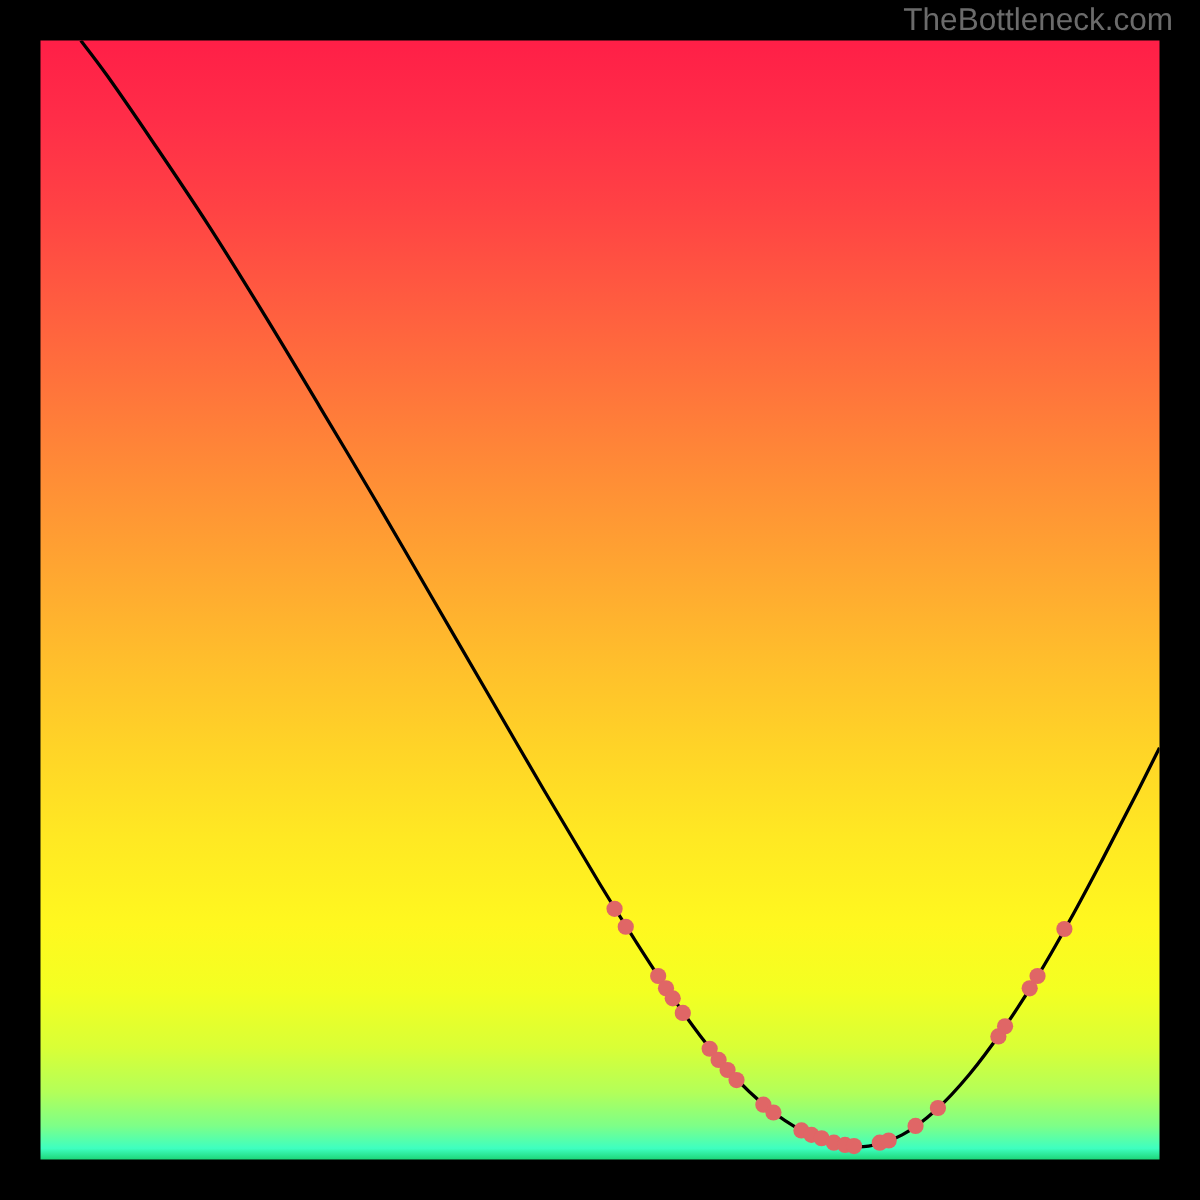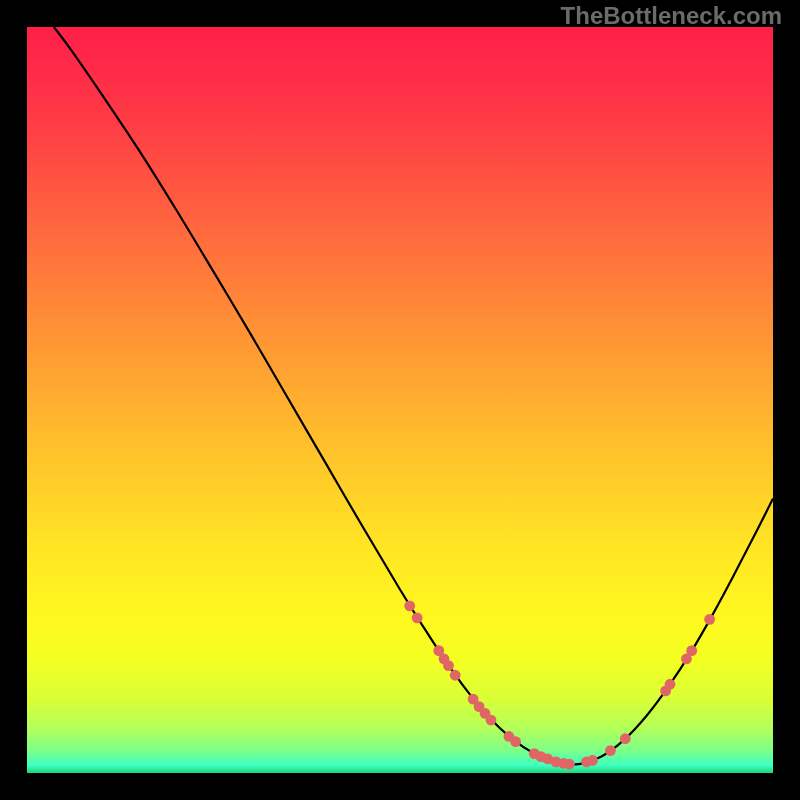--- a/index.html
+++ b/index.html
@@ -9,22 +9,22 @@
     background: #000;
     position: relative;
     font-family: Arial, sans-serif;
     overflow: hidden;
   }
   .attribution {
     position: absolute;
     top: 2px;
     right: 18px;
     color: #6b6b6b;
-    font-size: 24px;
-    font-weight: 700;
+    font-size: 21px;
+    font-weight: 400;
     z-index: 10;
   }
   .plot-area {
     position: absolute;
     left: 27px;
     top: 27px;
     width: 746px;
     height: 746px;
   }
   .gradient-bg {

